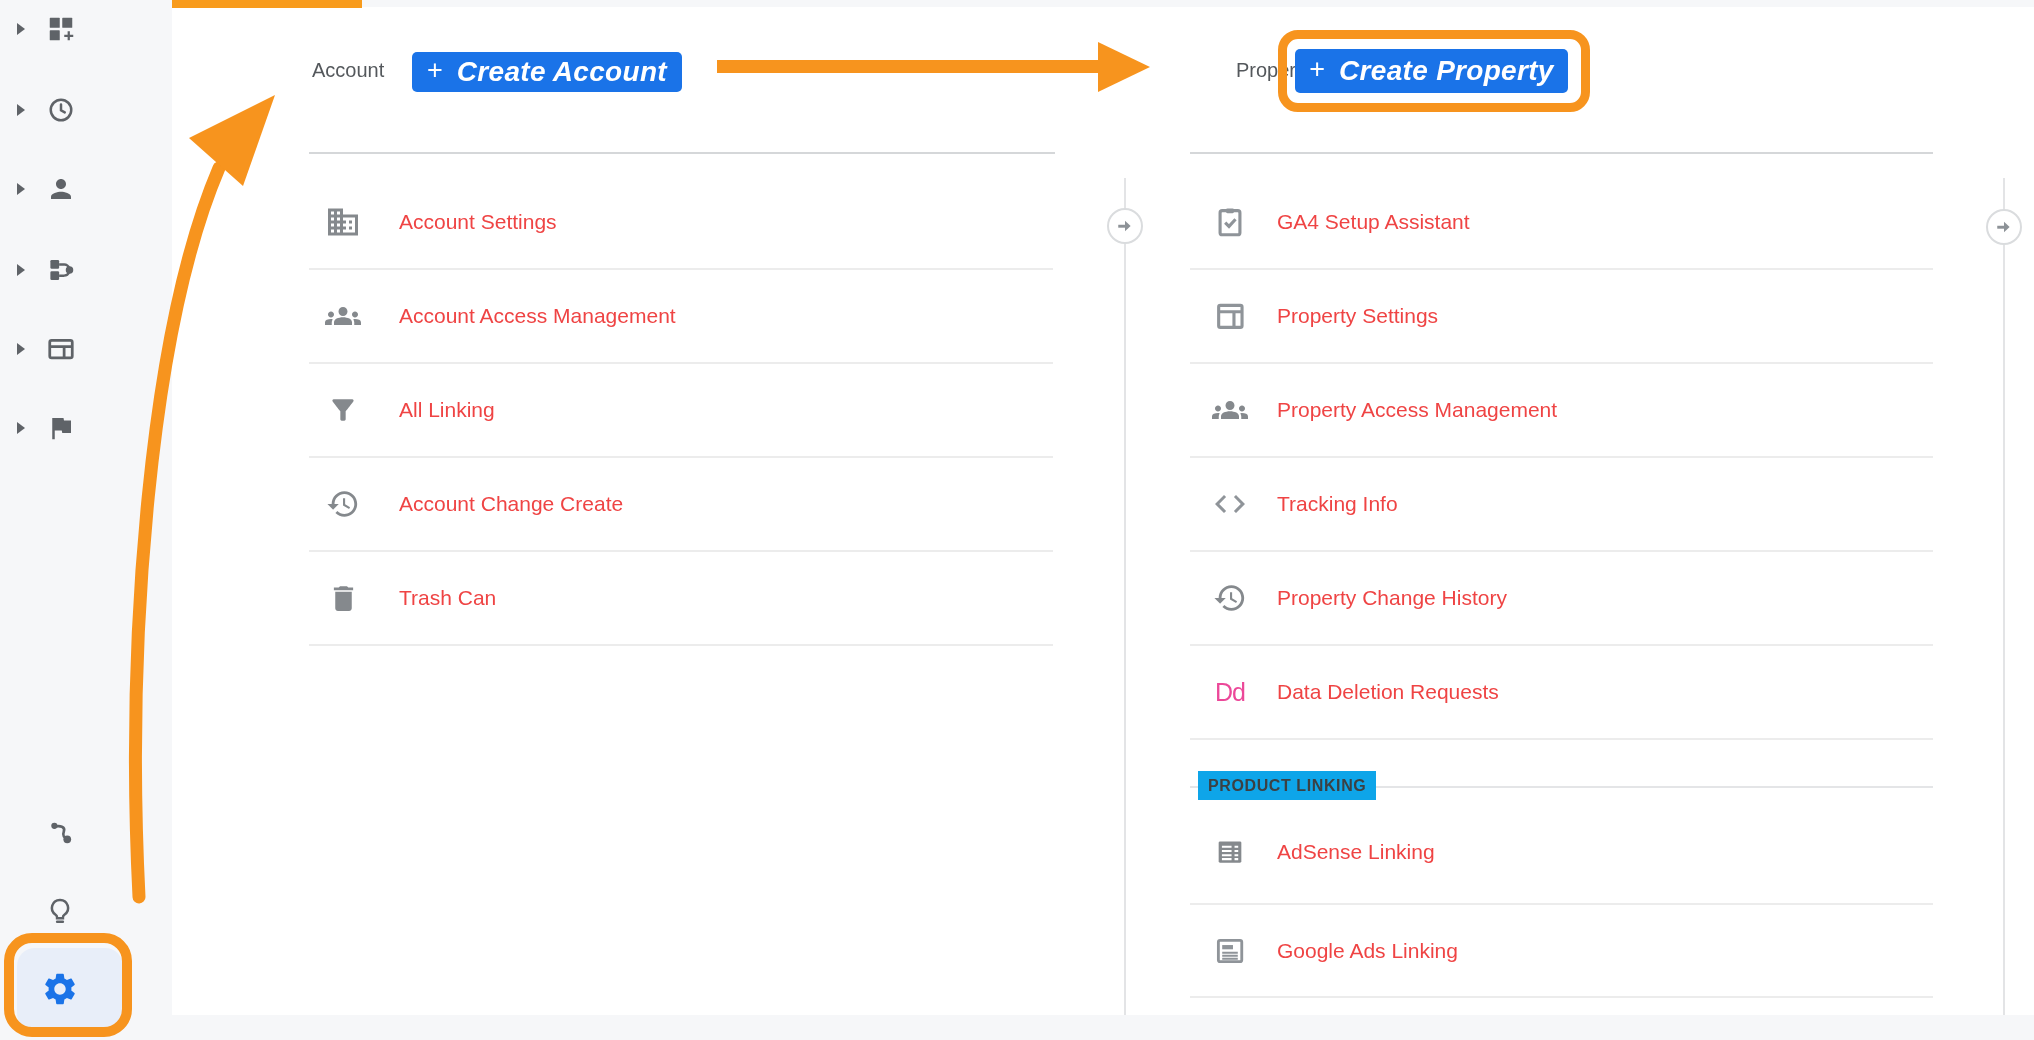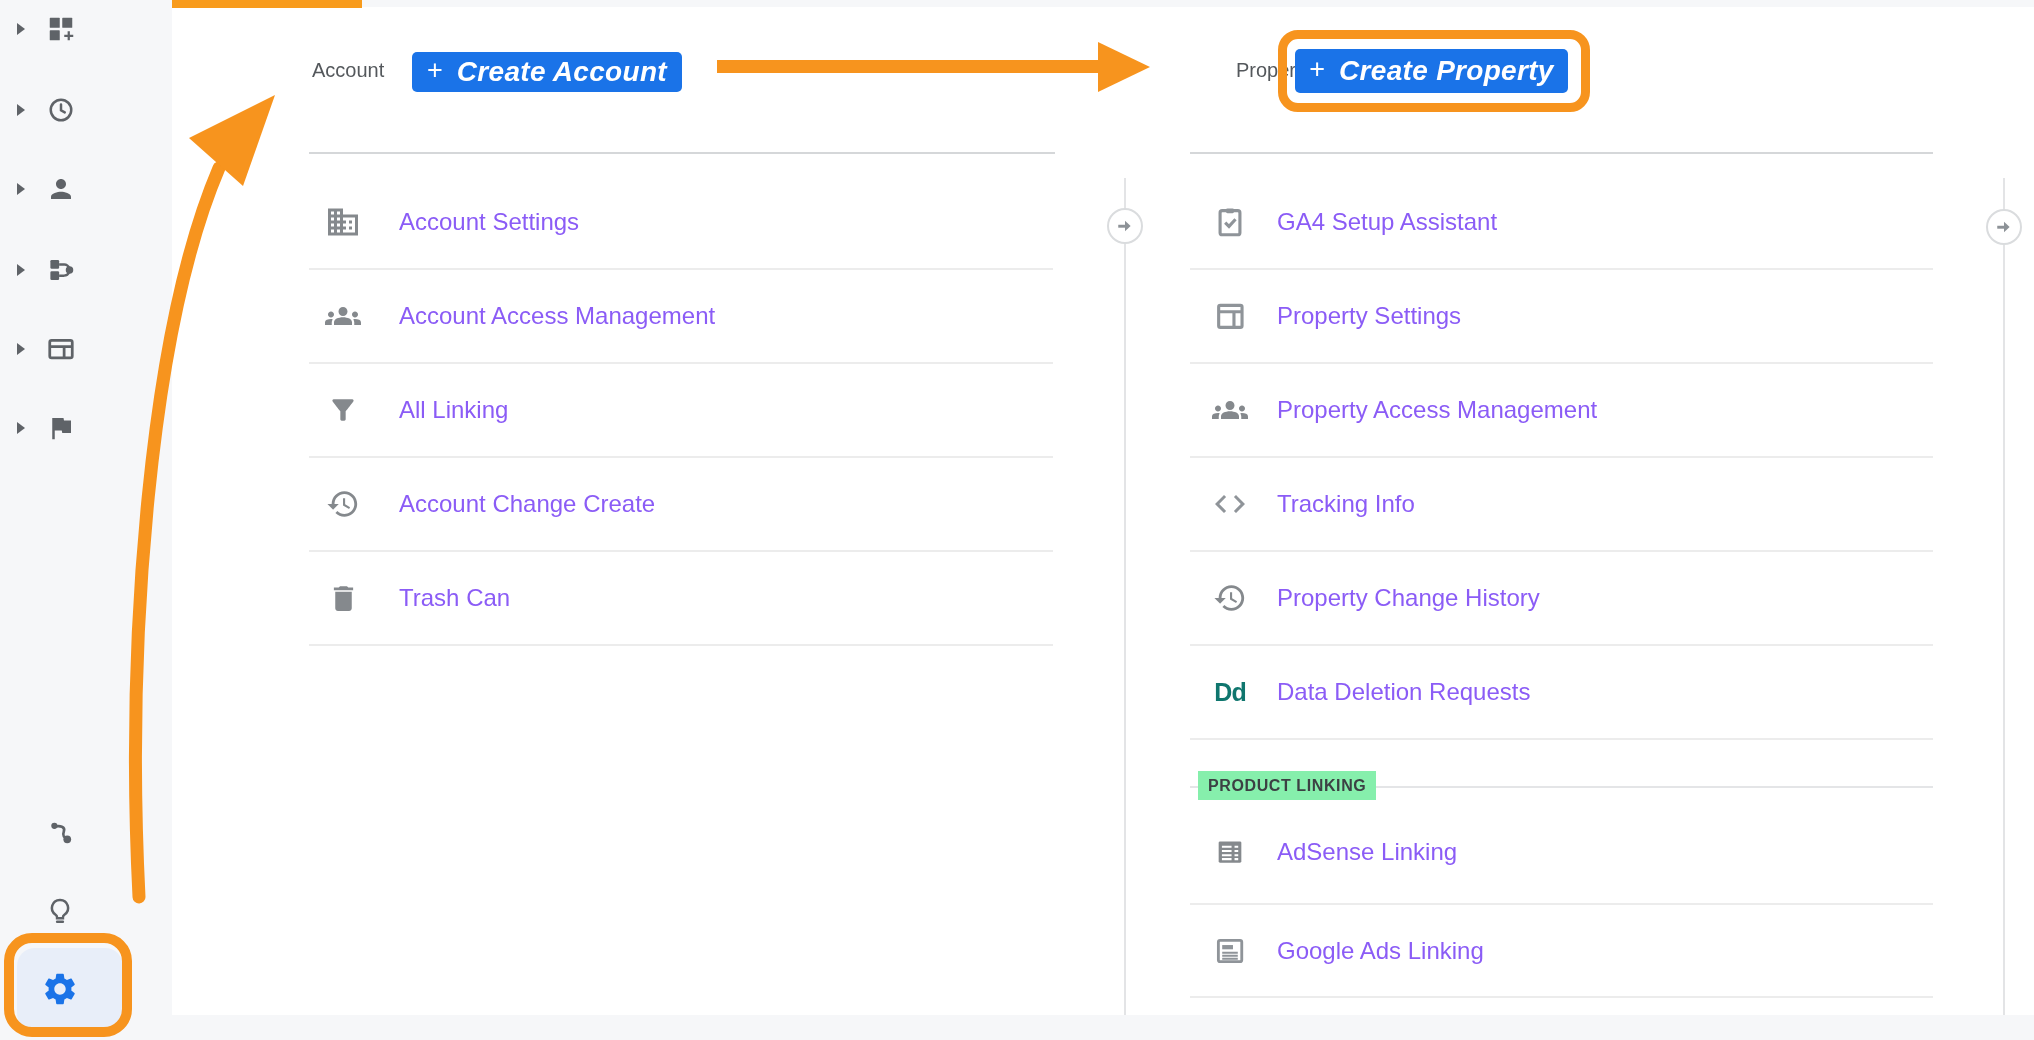--- a/index.html
+++ b/index.html
@@ -29,27 +29,27 @@
 
   
   .selector-line { height:2px; background:#d5d7d9; top:152px; }
   .caret { width:0; height:0; border-left:12px solid transparent; border-right:12px solid transparent; border-top:13px solid #5f6368; top:125px; cursor:pointer; }
 
   
   .rows { top:176px; }
   .row { height:94px; border-bottom:2px solid #ececec; display:flex; align-items:center; cursor:pointer; background:#fff; }
   .row .ric { margin-left:16px; width:36px; height:36px; flex:none; color:#85898d; display:flex; align-items:center; justify-content:center; }
   .prop .row .ric { margin-left:22px; }
-  .row .rlabel { margin-left:38px; font-size:24px; color:#8b5cf6; white-space:nowrap; }
+  .row .rlabel { margin-left:38px; font-size:21px; color:#ef4444; white-space:nowrap; }
   .prop .row .rlabel { margin-left:29px; }
-  .dd-glyph { font-size:25px; font-weight:bold; color:#0f766e; letter-spacing:-1px; }
+  .dd-glyph { font-size:25px; font-weight:normal; color:#ec4899; letter-spacing:-1px; }
 
   
   .section-line { top:786px; left:1190px; width:743px; height:2px; background:#e4e5e7; }
-  .section-header { top:771px; left:1198px; height:30px; line-height:30px; background:#86efac; padding:0 10px; font-size:16px; font-weight:bold; letter-spacing:.6px; color:#3c4043; }
+  .section-header { top:771px; left:1198px; height:30px; line-height:30px; background:#0ea5e9; padding:0 10px; font-size:16px; font-weight:bold; letter-spacing:.6px; color:#3c4043; }
 
   
   .vdiv { width:2px; top:178px; height:837px; background:#e3e4e6; }
   .circle-btn { width:36px; height:36px; border-radius:50%; background:#fff; border:2px solid #dadcde; display:flex; align-items:center; justify-content:center; cursor:pointer; z-index:3; }
 
   .annot { left:0; top:0; width:2034px; height:1040px; pointer-events:none; z-index:8; }
   svg { display:block; }
 </style>
 </head>
 <body>

